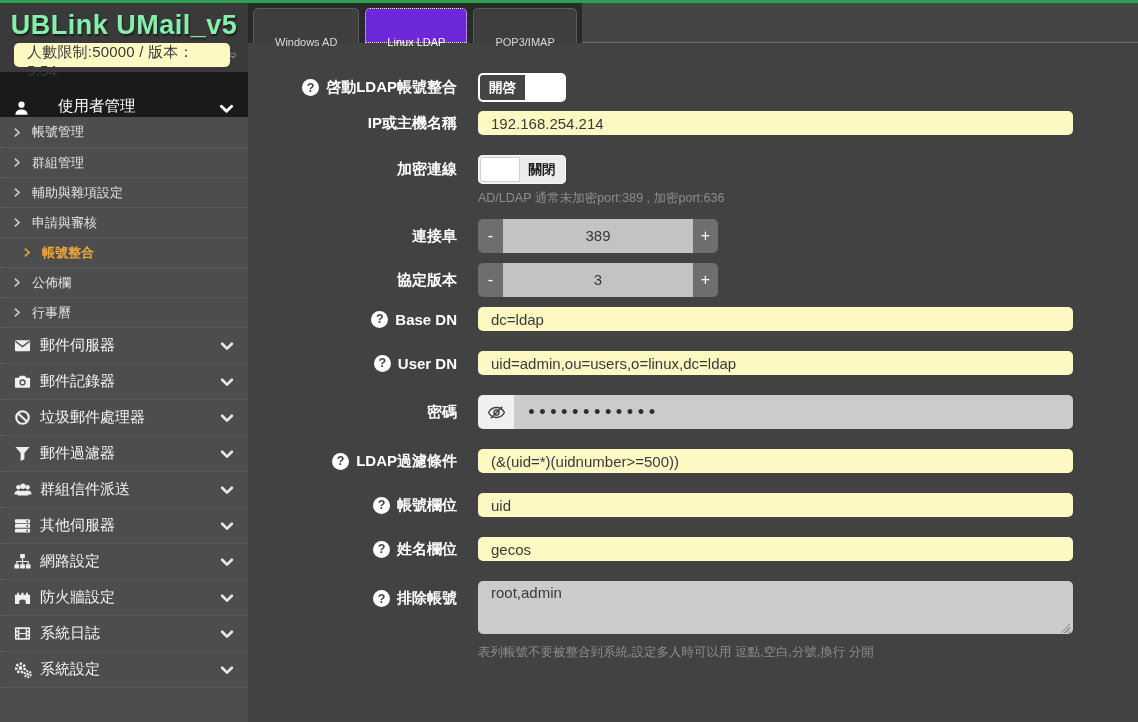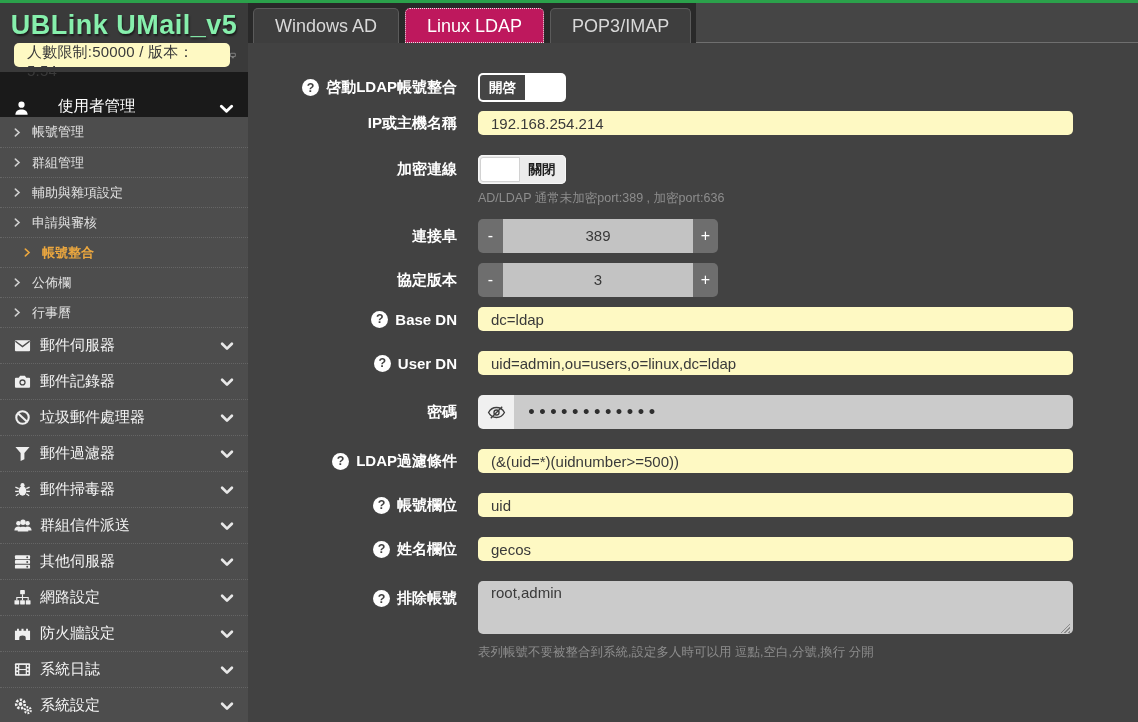--- a/index.html
+++ b/index.html
@@ -34,24 +34,24 @@
 
   .menu .m-item { height:36px; display:flex; align-items:center; gap:8px; padding:0 13px;
                   color:#f3f3f3; font-size:15px; border-top:1px dotted #656565; cursor:pointer; }
   .menu .m-item .micon { display:flex; width:19px; justify-content:center; color:#efefef; flex:none; }
   .menu .m-item .chev { margin-left:auto; display:flex; color:#e8e8e8; }
 
   
   .main { position:absolute; left:248px; top:3px; right:0; bottom:0; }
   .tabbar { height:40px; border-bottom:1px solid #6f6f6f; background:#454545; }
   .tabstrip { display:inline-flex; align-items:flex-end; background:#292929; height:40px; padding:0 2px; }
-  .tab { height:35px; line-height:34px; padding:0 21px; margin:0 3px; background:#3e3e3e; color:#d9d9d9;
-         font-size:18px; border:1px solid #5b5b5b; border-bottom:none; border-radius:5px 5px 0 0;
+  .tab { height:35px; line-height:34px; padding:16px 21px; margin:0 3px; background:#3e3e3e; color:#d9d9d9;
+         font-size:11px; border:1px solid #5b5b5b; border-bottom:none; border-radius:5px 5px 0 0;
          cursor:pointer; white-space:nowrap; }
-  .tab.active { background:#be185d; color:#fff; border:1px dotted #e6e6e6; }
+  .tab.active { background:#6d28d9; color:#fff; border:1px dotted #e6e6e6; }
 
   .content { padding-top:30px; }
   .frow { display:flex; align-items:center; margin-bottom:20px; }
   .frow.tight { margin-bottom:10px; }
   .flabel { width:230px; flex:none; display:flex; align-items:center; justify-content:flex-end; gap:7px;
             padding-right:21px; color:#fff; font-weight:bold; font-size:15px; }
   .q { width:17px; height:17px; flex:none; border-radius:50%; background:#fff; color:#3f3f3f;
        font-size:12.5px; font-weight:bold; display:inline-flex; align-items:center; justify-content:center; }
   .fcol { width:595px; }
 
@@ -233,42 +233,20 @@
         </span>
       <span>郵件過濾器</span>
       <span class="chev">
           <svg width="16" height="16" viewBox="0 0 18 18">
             <path d="M3.5 6.5L9 12l5.5-5.5" fill="none" stroke="currentColor" stroke-width="3" stroke-linecap="round" stroke-linejoin="round"></path>
           </svg>
         </span>
     </div>
     <div class="m-item">
       <span class="micon">
-          <svg width="17" height="17" viewBox="0 0 18 18">
-            <ellipse cx="9" cy="10.5" rx="4" ry="5" fill="currentColor"></ellipse>
-            <circle cx="9" cy="4.4" r="2.2" fill="currentColor"></circle>
-            <g stroke="currentColor" stroke-width="1.4">
-              <line x1="5" y1="8" x2="1.5" y2="6.5"></line>
-              <line x1="5" y1="11" x2="1.2" y2="11"></line>
-              <line x1="5" y1="13.5" x2="2" y2="15.7"></line>
-              <line x1="13" y1="8" x2="16.5" y2="6.5"></line>
-              <line x1="13" y1="11" x2="16.8" y2="11"></line>
-              <line x1="13" y1="13.5" x2="16" y2="15.7"></line>
-            </g>
-          </svg>
-        </span>
-      <span>郵件掃毒器</span>
-      <span class="chev">
-          <svg width="16" height="16" viewBox="0 0 18 18">
-            <path d="M3.5 6.5L9 12l5.5-5.5" fill="none" stroke="currentColor" stroke-width="3" stroke-linecap="round" stroke-linejoin="round"></path>
-          </svg>
-        </span>
-    </div>
-    <div class="m-item">
-      <span class="micon">
           <svg width="18" height="18" viewBox="0 0 18 18">
             <g fill="currentColor">
               <circle cx="4.4" cy="6.2" r="2.2"></circle>
               <circle cx="13.6" cy="6.2" r="2.2"></circle>
               <path d="M.4 13.4c0-2.4 1.8-3.9 4.1-3.9.9 0 1.8.3 2.5.7-1.1.9-1.7 2-1.9 3.2z"></path>
               <path d="M17.6 13.4c0-2.4-1.8-3.9-4.1-3.9-.9 0-1.8.3-2.5.7 1.1.9 1.7 2 1.9 3.2z"></path>
               <circle cx="9" cy="5.2" r="2.7"></circle>
               <path d="M3.7 14.6c0-3 2.3-4.8 5.3-4.8s5.3 1.8 5.3 4.8z"></path>
             </g>
           </svg>

